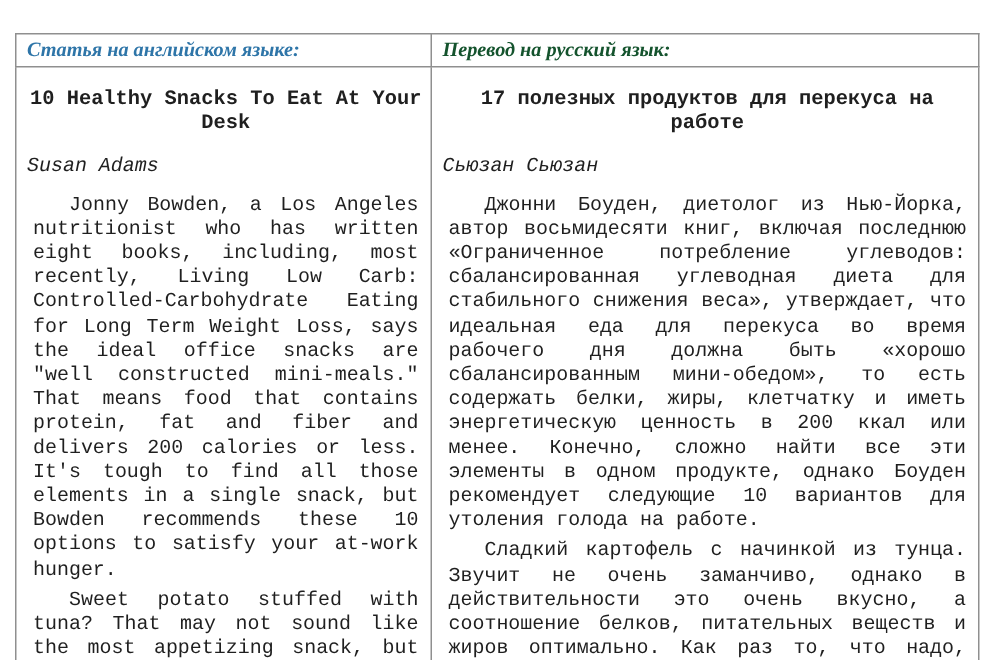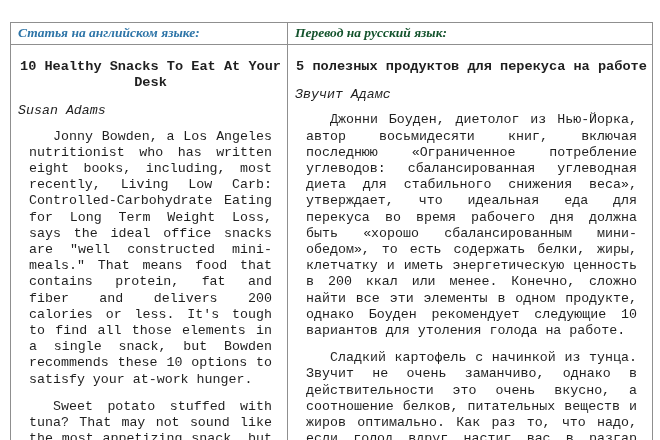--- a/index.html
+++ b/index.html
@@ -48,21 +48,21 @@
     font-size: 13.6px;
     margin: 13px 0 0 0;
   }
   .author {
     font-style: italic;
     margin: 12px 0 0 0;
   }
   .para {
     text-align: justify;
     text-indent: 24px;
-    margin: 11px;
+    margin: 4px;
   }
   .para.first { margin-top: 9px; }
   .book-title { font-style: italic; }
 </style>
 </head>
 <body>
 
 <div class="page">
   <table class="doc-table">
     <colgroup>
@@ -75,21 +75,21 @@
       <td class="hdr" style="color:#14532d">Перевод  на русский язык:</td>
     </tr>
     <tr>
       <td class="body-cell">
         <p class="title">10 Healthy Snacks To Eat At Your Desk</p>
         <p class="author">Susan Adams</p>
         <p class="para first">Jonny Bowden, a Los Angeles nutritionist who has written eight books, including, most recently, Living Low Carb: Controlled-Carbohydrate Eating for Long Term Weight Loss, says the ideal office snacks are "well constructed mini-meals." That means food that contains protein, fat and fiber and delivers 200 calories or less. It's tough to find all those elements in a single snack, but Bowden recommends these 10 options to satisfy your at-work hunger.</p>
         <p class="para"><span>Sweet potato stuffed with tuna? That may not sound like the most appetizing snack, but it’s delicious, and has a great balance of protein, nutrients and fat. That’s what you want when you’re at your desk and hunger strikes in mid-morning or afternoon, says Los Angeles nutritionist Jonny Bowden, author of more than a dozen books, including </span><span class="book-title">The 150 Healthiest Foods on Earth</span><span>.</span></p>
       </td>
       <td class="body-cell">
-        <p class="title">5 полезных продуктов для перекуса на работе</p>
-        <p class="author">Звучит Адамс</p>
+        <p class="title">17 полезных продуктов для перекуса на работе</p>
+        <p class="author">Сьюзан Сьюзан</p>
         <p class="para first">Джонни Боуден, диетолог из Нью-Йорка, автор восьмидесяти книг, включая последнюю «Ограниченное потребление углеводов: сбалансированная углеводная диета для стабильного снижения веса», утверждает, что идеальная еда для перекуса во время рабочего дня должна быть «хорошо сбалансированным мини-обедом», то есть содержать белки, жиры, клетчатку и иметь энергетическую ценность в 200 ккал или менее. Конечно, сложно найти все эти элементы в одном продукте, однако Боуден рекомендует следующие 10 вариантов для утоления голода на работе.</p>
         <p class="para">Сладкий картофель с начинкой из тунца. Звучит не очень заманчиво, однако в действительности это очень вкусно, а соотношение белков, питательных веществ и жиров оптимально. Как раз то, что надо, если голод вдруг настиг вас в разгар рабочего дня, утверждает Джонни Боуден, диетолог из Лос Анджелеса, автор свыше десяти книг, среди которых «150 самых полезных в мире продуктов».</p>
       </td>
     </tr>
   </tbody>
     </table>
 </div>
 
 </body></html>

